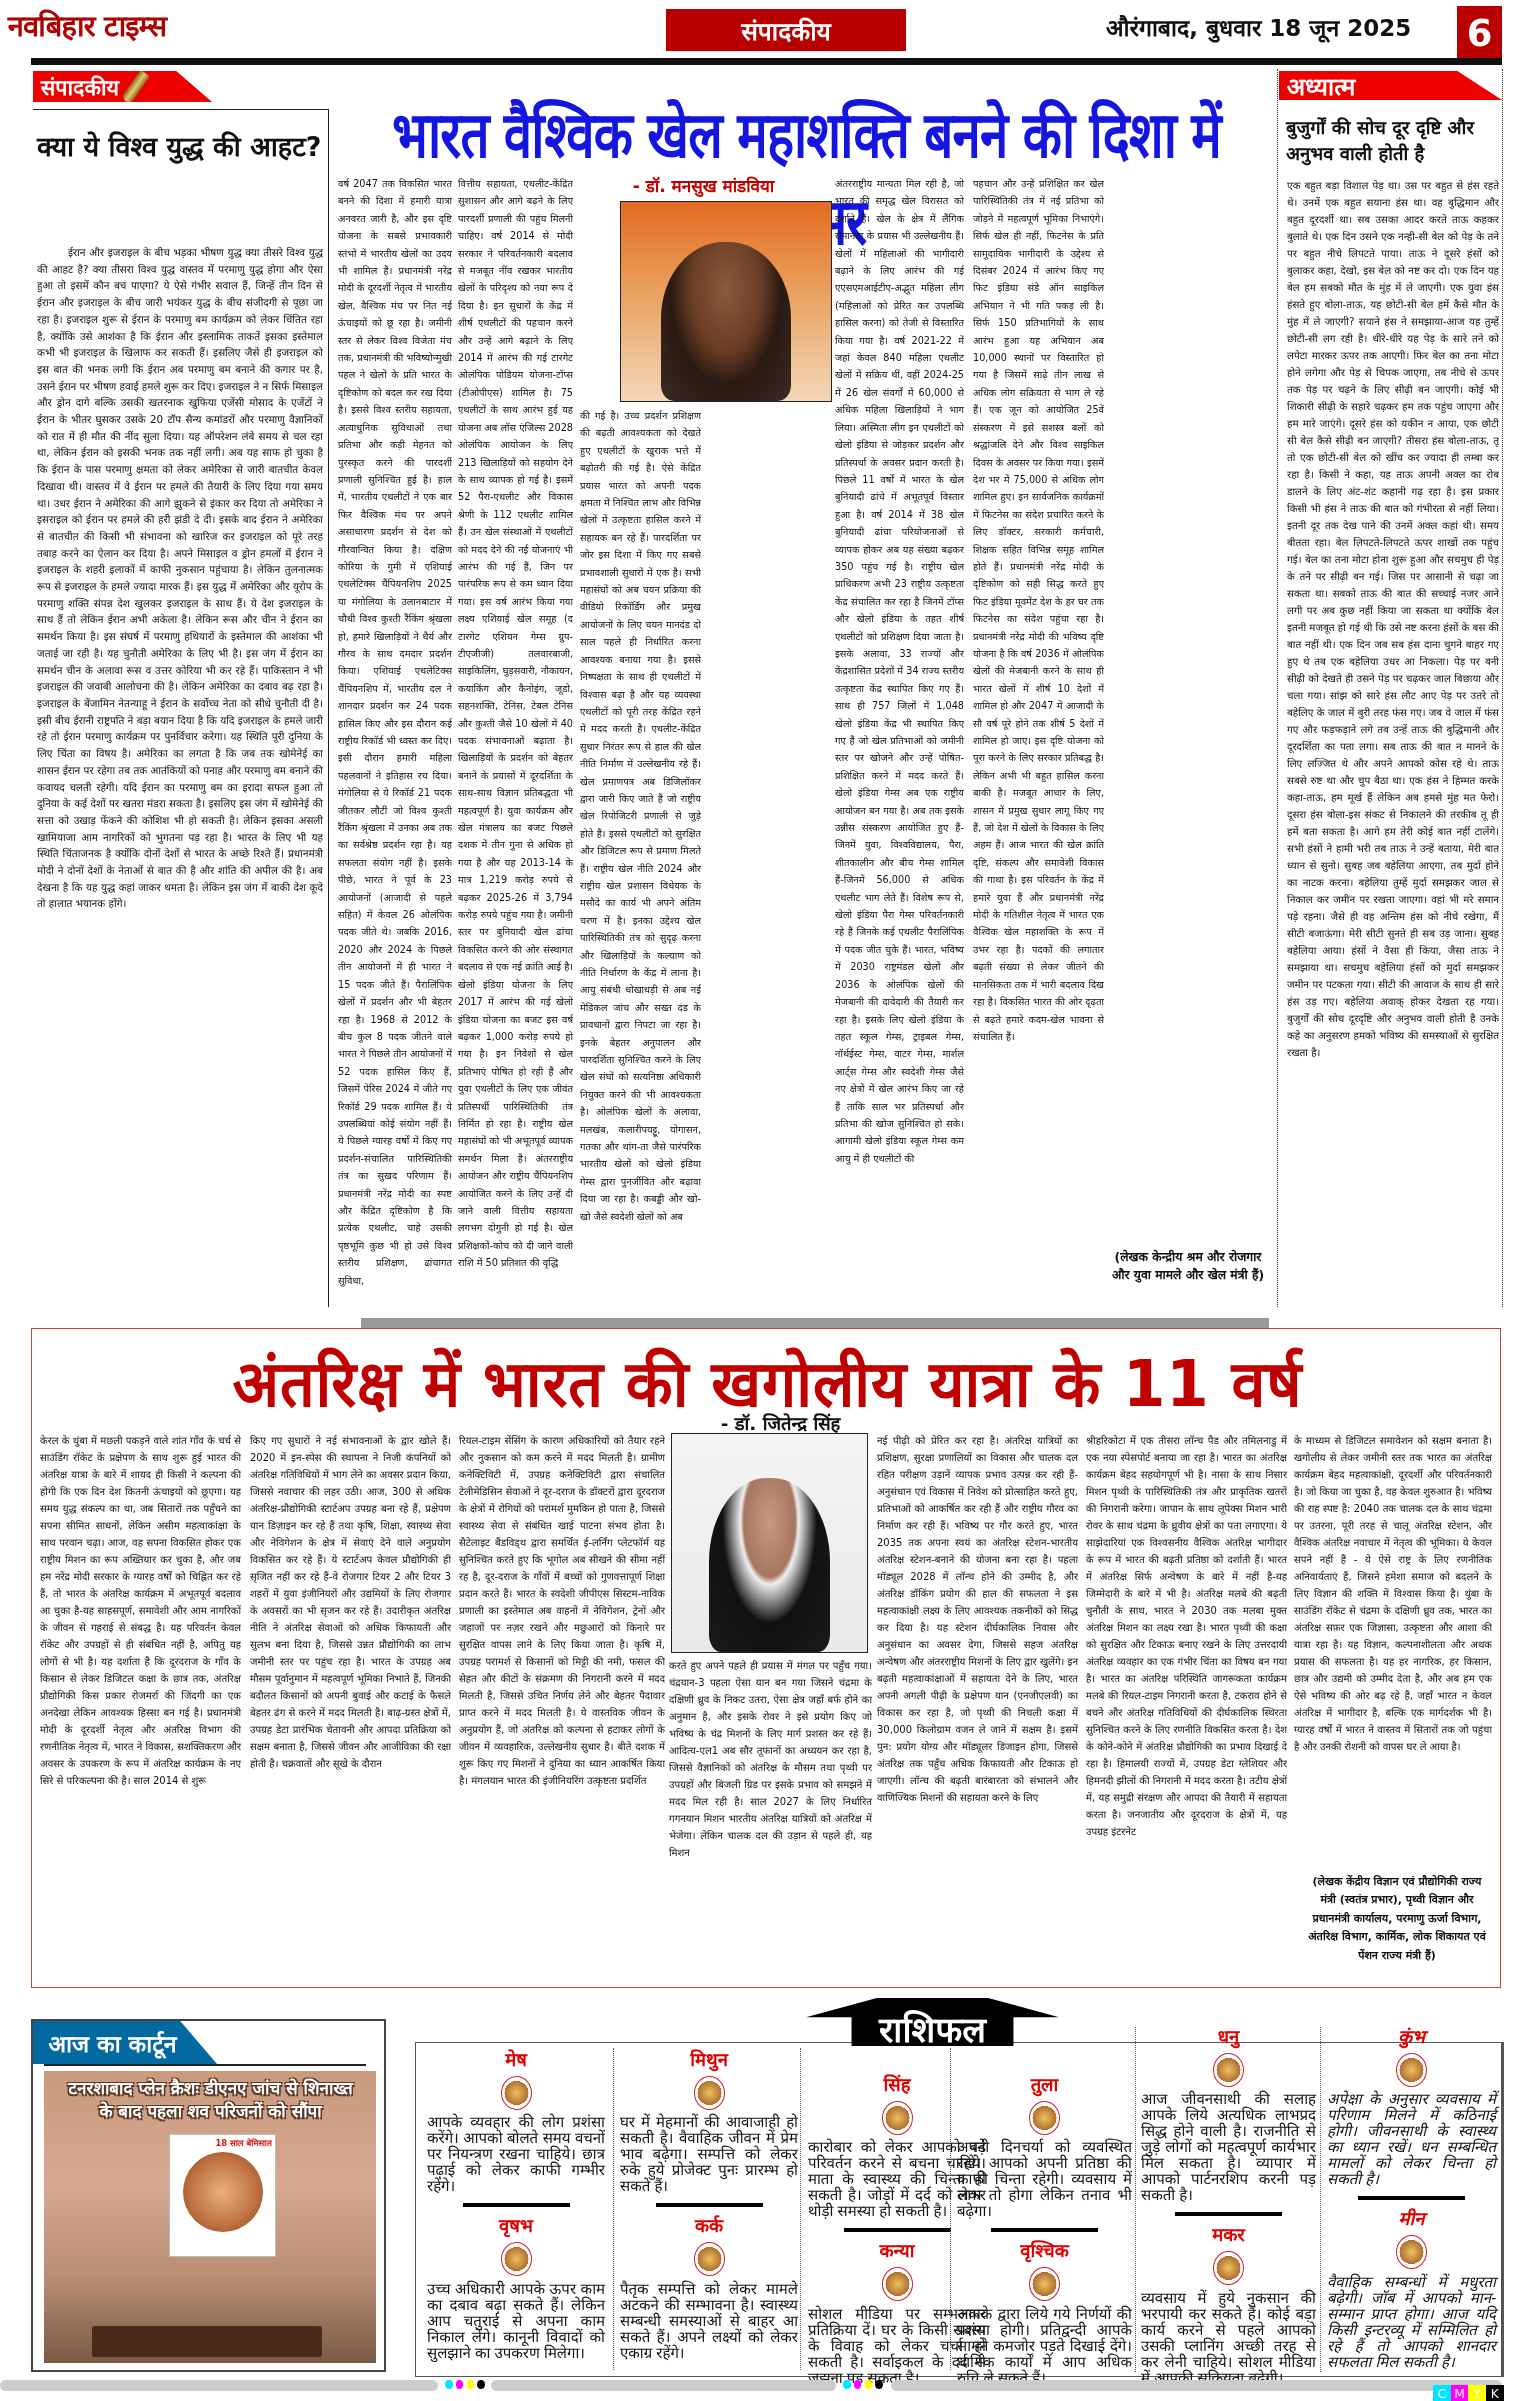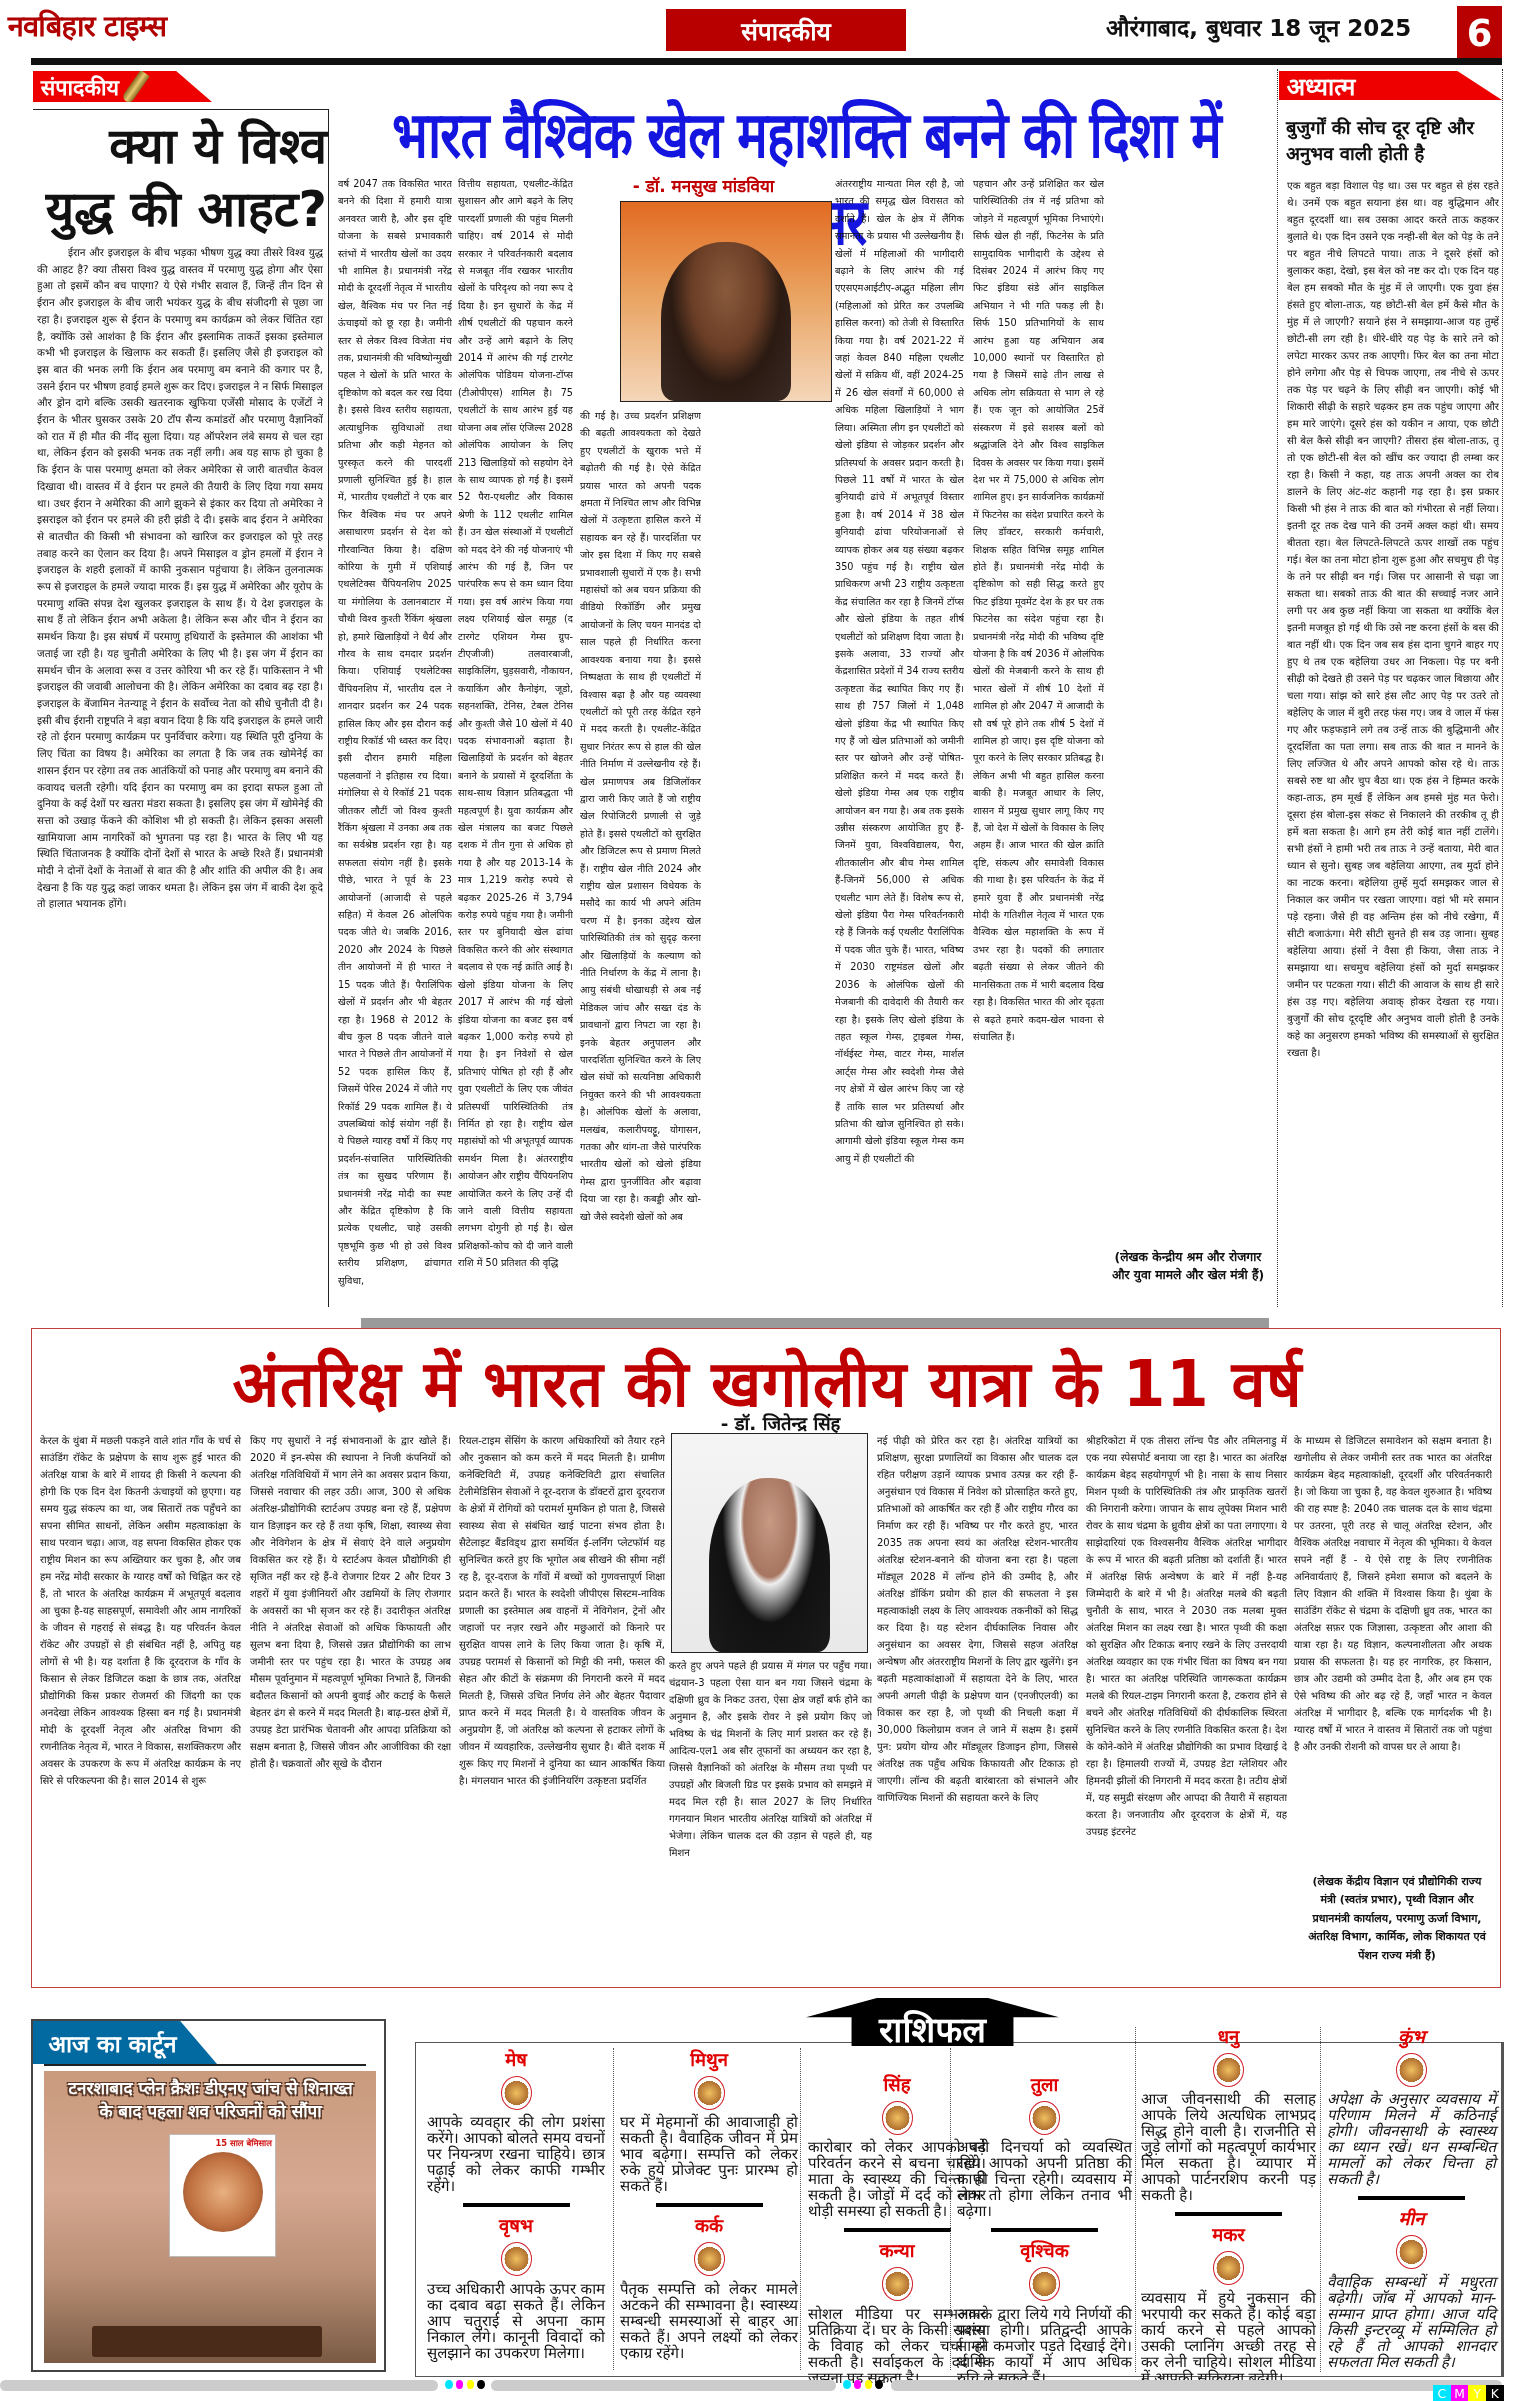--- a/index.html
+++ b/index.html
@@ -17,21 +17,21 @@
   
   .tab { height: 31px; background: #ee0000; color: #fff; font-weight: bold; font-size: 21.5px; padding-left: 7.7px; display: flex; align-items: center;
          clip-path: polygon(0 0, 80% 0, 100% 100%, 0 100%); }
 
   
   .col { font-size: 10px; line-height: 17.3px; text-align: justify; overflow: hidden; color: #111; }
   .indent { text-indent: 3em; }
 
   
   .left-frame { left: 33px; top: 109px; width: 296px; height: 1198px; border-right: 1.5px solid #222; border-top: 1.5px solid #222; }
-  .left-title { left: 37px; top: 115px; width: 290px; text-align: right; font-size: 49px; line-height: 63px; font-weight: bold; color: #111; }
+  .left-title { left: 37px; top: 115px; width: 290px; text-align: left; font-size: 27px; line-height: 63px; font-weight: bold; color: #111; }
 
   
   .sport-headline { left: 338px; top: 88px; width: 937px; height: 69px; text-align: center; font-size: 51px; font-weight: bold; color: #1515e0; letter-spacing: -0.8px; font-family: "DejaVu Sans Condensed", "DejaVu Sans", sans-serif; transform: scaleY(1.25); transform-origin: top center; }
   .byline-red { color: #c00000; font-weight: bold; font-size: 17px; text-align: center; }
   .photo { background: linear-gradient(180deg, #e26b22 0%, #e9a15e 45%, #f4d7ba 100%); border: 1.5px solid #222; display: flex; align-items: flex-end; justify-content: center; overflow: hidden; }
   .photo-face { width: 62%; height: 80%; background: radial-gradient(ellipse at 50% 30%, #8a5a3c 0%, #6a3e26 38%, #2a1a12 60%, #3a2a24 100%); border-radius: 48% 48% 10% 10%; }
   .gray-bar { height: 10.7px; background: #9a9a9a; }
 
   
   .right-frame { left: 1277px; top: 69px; width: 226px; height: 1238px; border-right: 1.5px dotted #333; border-left: 1.5px dotted #333; }
@@ -255,21 +255,21 @@
 <div class="abs col" style="left:1086px; top:1432px; width:201px; height:549px; font-size:10px; line-height:17px;">श्रीहरिकोटा में एक तीसरा लॉन्च पैड और तमिलनाडु में एक नया स्पेसपोर्ट बनाया जा रहा है। भारत का अंतरिक्ष कार्यक्रम बेहद सहयोगपूर्ण भी है। नासा के साथ निसार मिशन पृथ्वी के पारिस्थितिकी तंत्र और प्राकृतिक खतरों की निगरानी करेगा। जापान के साथ लूपेक्स मिशन भारी रोवर के साथ चंद्रमा के ध्रुवीय क्षेत्रों का पता लगाएगा। ये साझेदारियां एक विश्वसनीय वैश्विक अंतरिक्ष भागीदार के रूप में भारत की बढ़ती प्रतिष्ठा को दर्शाती हैं। भारत में अंतरिक्ष सिर्फ अन्वेषण के बारे में नहीं है-यह जिम्मेदारी के बारे में भी है। अंतरिक्ष मलबे की बढ़ती चुनौती के साथ, भारत ने 2030 तक मलबा मुक्त अंतरिक्ष मिशन का लक्ष्य रखा है। भारत पृथ्वी की कक्षा को सुरक्षित और टिकाऊ बनाए रखने के लिए उत्तरदायी अंतरिक्ष व्यवहार का एक गंभीर चिंता का विषय बन गया है। भारत का अंतरिक्ष परिस्थिति जागरूकता कार्यक्रम मलबे की रियल-टाइम निगरानी करता है, टकराव होने से बचने और अंतरिक्ष गतिविधियों की दीर्घकालिक स्थिरता सुनिश्चित करने के लिए रणनीति विकसित करता है। देश के कोने-कोने में अंतरिक्ष प्रौद्योगिकी का प्रभाव दिखाई दे रहा है। हिमालयी राज्यों में, उपग्रह डेटा ग्लेशियर और हिमनदी झीलों की निगरानी में मदद करता है। तटीय क्षेत्रों में, यह समुद्री संरक्षण और आपदा की तैयारी में सहायता करता है। जनजातीय और दूरदराज के क्षेत्रों में, यह उपग्रह इंटरनेट</div>
 <div class="abs col" style="left:1294px; top:1432px; width:198px; height:415px; font-size:10px; line-height:17px;">के माध्यम से डिजिटल समावेशन को सक्षम बनाता है। खगोलीय से लेकर जमीनी स्तर तक भारत का अंतरिक्ष कार्यक्रम बेहद महत्वाकांक्षी, दूरदर्शी और परिवर्तनकारी है। जो किया जा चुका है, वह केवल शुरुआत है। भविष्य की राह स्पष्ट है: 2040 तक चालक दल के साथ चंद्रमा पर उतरना, पूरी तरह से चालू अंतरिक्ष स्टेशन, और वैश्विक अंतरिक्ष नवाचार में नेतृत्व की भूमिका। ये केवल सपने नहीं हैं - ये ऐसे राष्ट्र के लिए रणनीतिक अनिवार्यताएं हैं, जिसने हमेशा समाज को बदलने के लिए विज्ञान की शक्ति में विश्वास किया है। थुंबा के साउंडिंग रॉकेट से चंद्रमा के दक्षिणी ध्रुव तक, भारत का अंतरिक्ष सफ़र एक जिज्ञासा, उत्कृष्टता और आशा की यात्रा रहा है। यह विज्ञान, कल्पनाशीलता और अथक प्रयास की सफलता है। यह हर नागरिक, हर किसान, छात्र और उद्यमी को उम्मीद देता है, और अब हम एक ऐसे भविष्य की ओर बढ़ रहे हैं, जहाँ भारत न केवल अंतरिक्ष में भागीदार है, बल्कि एक मार्गदर्शक भी है। ग्यारह वर्षों में भारत ने वास्तव में सितारों तक जो पहुंचा है और उनकी रोशनी को वापस घर ले आया है।</div>
 <div class="abs" style="left:1305px; top:1873px; width:184px; font-weight:bold; font-size:11px; line-height:18.4px; text-align:center;">(लेखक केंद्रीय विज्ञान एवं प्रौद्योगिकी राज्य मंत्री (स्वतंत्र प्रभार), पृथ्वी विज्ञान और प्रधानमंत्री कार्यालय, परमाणु ऊर्जा विभाग, अंतरिक्ष विभाग, कार्मिक, लोक शिकायत एवं पेंशन राज्य मंत्री हैं)</div>
 
 <div class="abs cartoon-frame"></div>
 <div class="abs cartoon-tab">आज का कार्टून</div>
 <div class="abs" style="left:44px; top:2064px; width:322px; height:1.5px; background:#222;"></div>
 <div class="abs cartoon-img"></div>
 <div class="abs cartoon-caption">टनरशाबाद प्लेन क्रैशः डीएनए जांच से शिनाख्त के बाद पहला शव परिजनों को सौंपा</div>
 <div class="abs poster">
-  <div class="poster-title">15 साल बेमिसाल</div>
+  <div class="poster-title">18 साल बेमिसाल</div>
   <div class="poster-circle"></div>
 </div>
 <div class="abs coffin"></div>
 
 <div class="abs rashi-frame"></div>
 <div class="abs rashi-tab">राशिफल</div>
 
 <div class="abs rashi-col" style="left:427px; top:2048px;">
   <div class="rashi-name">मेष</div>
   <div class="rashi-icon"></div>

